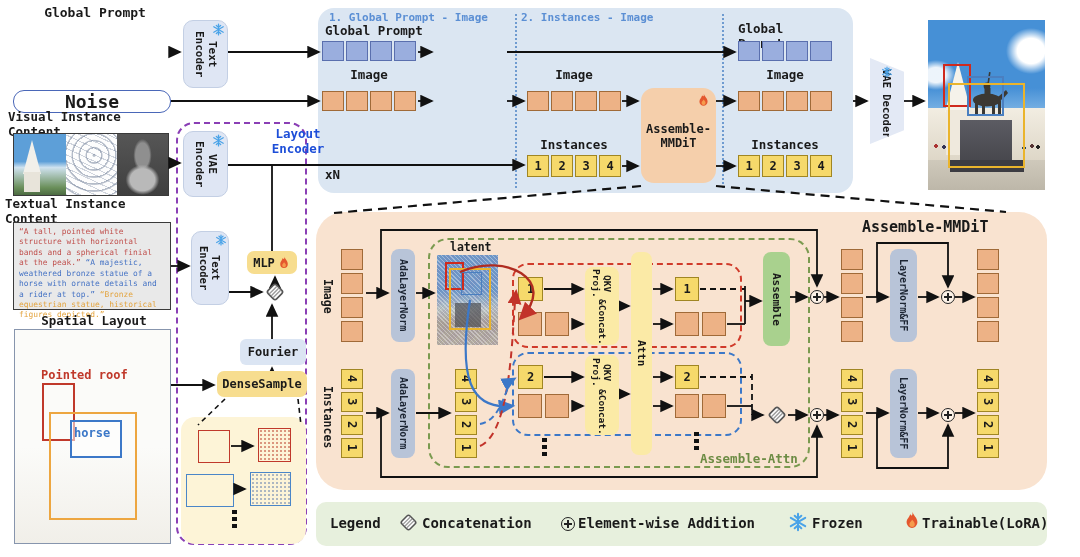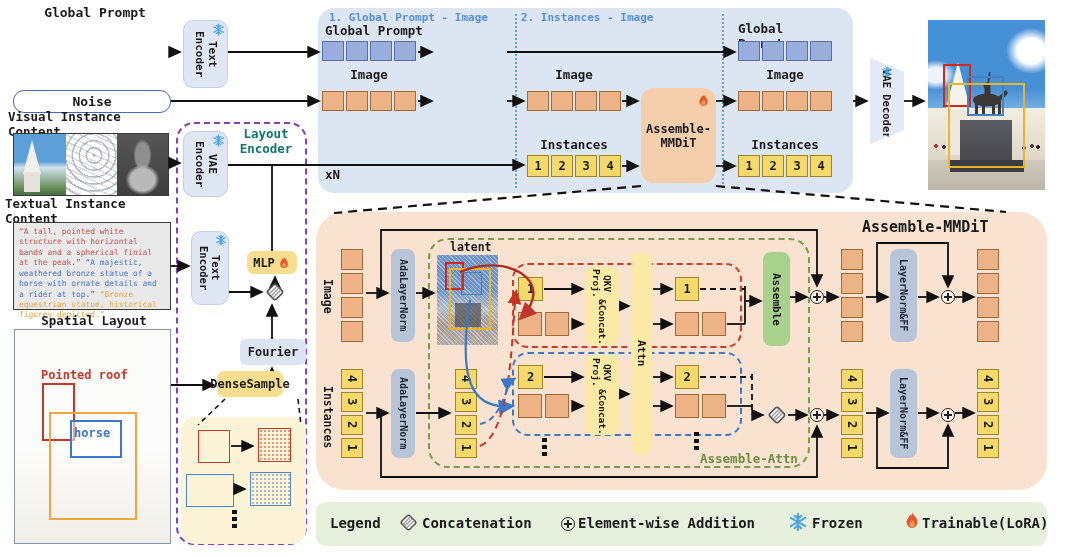--- a/index.html
+++ b/index.html
@@ -165,21 +165,21 @@
     <line x1="866" y1="413" x2="888" y2="413" marker-end="url(#ab)"></line>
     <path d="M877,413 L877,468 L948,468 L948,425" marker-end="url(#ab)"></path>
     <line x1="918" y1="413" x2="938" y2="413" marker-end="url(#ab)"></line>
     <line x1="955" y1="413" x2="974" y2="413" marker-end="url(#ab)"></line>
   </g>
 </svg>
 
 <div class="abs lbl ctr" style="left:30px;top:4px;width:130px;height:16px;font-size:13px;">Global Prompt</div>
 
 <div class="abs ctr" style="left:13px;top:90px;width:158px;height:23px;background:#fff;border:1.6px solid #4a67b8;border-radius:11px;box-sizing:border-box;">
-  <span class="lbl" style="font-size:13px;">Noise</span>
+  <span class="lbl" style="font-size:18px;">Noise</span>
 </div>
 
 <div class="abs lbl ctr" style="left:8px;top:116px;width:168px;height:15px;font-size:12.5px;">Visual Instance Content</div>
 <div class="abs gbox" style="left:13px;top:133px;width:156px;height:63px;display:flex;background:#fff;">
   <div style="width:34%;height:100%;background:linear-gradient(#5d9fd8 45%,#cfe2ef 55%,#6a8f5a 88%,#4c6b42);position:relative;">
     <div class="abs" style="left:9px;top:6px;width:0;height:0;border-left:9px solid transparent;border-right:9px solid transparent;border-bottom:34px solid #f2f0ea;"></div>
     <div class="abs" style="left:10px;top:38px;width:16px;height:20px;background:#e8e4da;"></div>
   </div>
   <div style="width:33%;height:100%;background:
        repeating-radial-gradient(circle at 55% 35%, rgba(110,125,150,0.5) 0 1px, transparent 2px 7px),
@@ -220,34 +220,34 @@
       </svg>
   <div class="vt lbl" style="width:100%;height:100%;font-size:11px;">VAE Encoder</div>
 </div>
 <div class="abs enc z10" style="left:191px;top:231px;width:38px;height:74px;">
   <svg class="abs" style="right:1px;top:2px;" width="12" height="12">
         <use href="#sym-snow"></use>
       </svg>
   <div class="vt lbl" style="width:100%;height:100%;font-size:10.5px;">Text Encoder</div>
 </div>
 
-<div class="abs lbl" style="left:228px;top:126px;width:76px;font-size:12.5px;color:#0f766e;text-align:center;line-height:1.2;">Layout Encoder</div>
+<div class="abs lbl" style="left:228px;top:126px;width:76px;font-size:12.5px;color:#1d4ed8;text-align:center;line-height:1.2;padding-left:32px;">Layout Encoder</div>
 <div class="abs ybox ctr z10" style="left:247px;top:251px;width:50px;height:23px;gap:2px;">
   <span class="lbl" style="font-size:12px;">MLP</span>
   <svg width="14" height="14">
         <use href="#sym-flame"></use>
       </svg>
 </div>
 <svg class="abs z10" style="left:264px;top:281px;" width="22" height="22">
       <use href="#sym-concat"></use>
     </svg>
 <div class="abs bluebox ctr z10" style="left:240px;top:339px;width:66px;height:26px;">
   <span class="lbl" style="font-size:12px;">Fourier</span>
 </div>
-<div class="abs ybox ctr z10" style="left:217px;top:371px;width:66px;height:26px;text-align:right;">
+<div class="abs ybox ctr z10" style="left:217px;top:371px;width:90px;height:26px;text-align:right;">
   <span class="lbl" style="font-size:12px;">DenseSample</span>
 </div>
 <div class="abs" style="left:181px;top:417px;width:125px;height:127px;background:#fdf4d7;border-radius:14px;">
   <div class="abs" style="left:17px;top:13px;width:30px;height:31px;border:1.8px solid #c0392b;"></div>
   <div class="abs" style="left:77px;top:11px;width:31px;height:32px;border:1.8px solid #c0392b;
               background:radial-gradient(circle, rgba(190,70,50,0.55) 0.7px, transparent 1px);background-size:4px 4px;"></div>
   <div class="abs" style="left:5px;top:57px;width:46px;height:31px;border:1.8px solid #4a86c8;"></div>
   <div class="abs" style="left:69px;top:55px;width:39px;height:32px;border:1.8px solid #4a86c8;
               background:radial-gradient(circle, rgba(90,120,170,0.5) 0.7px, transparent 1px);background-size:4px 4px;"></div>
   <div class="abs dots" style="left:51px;top:93px;">

